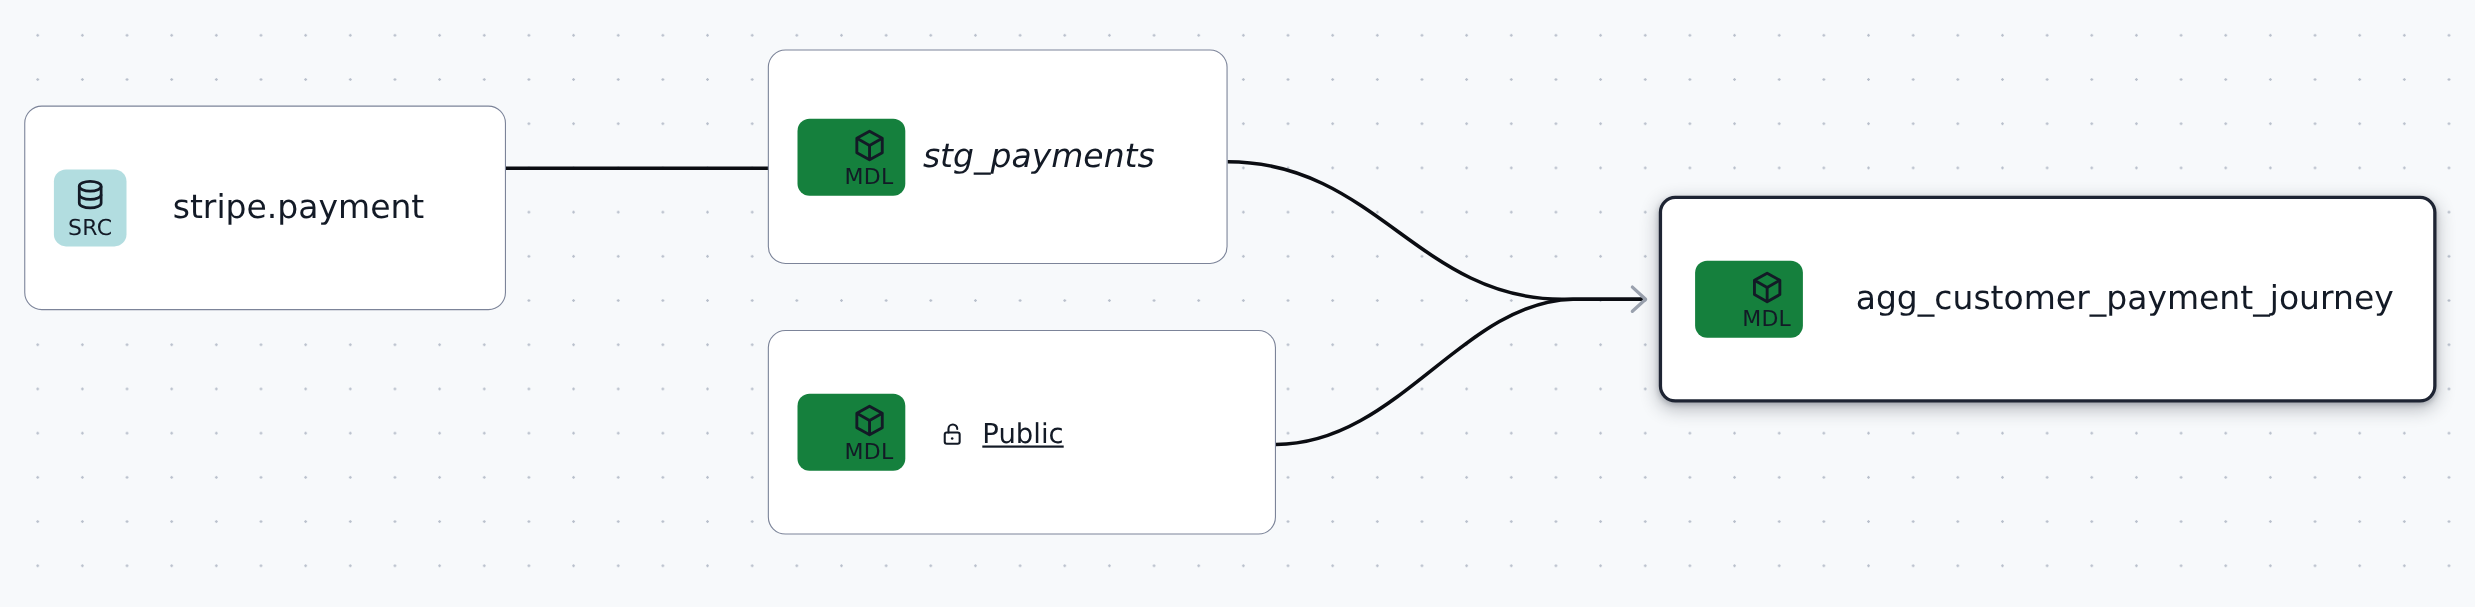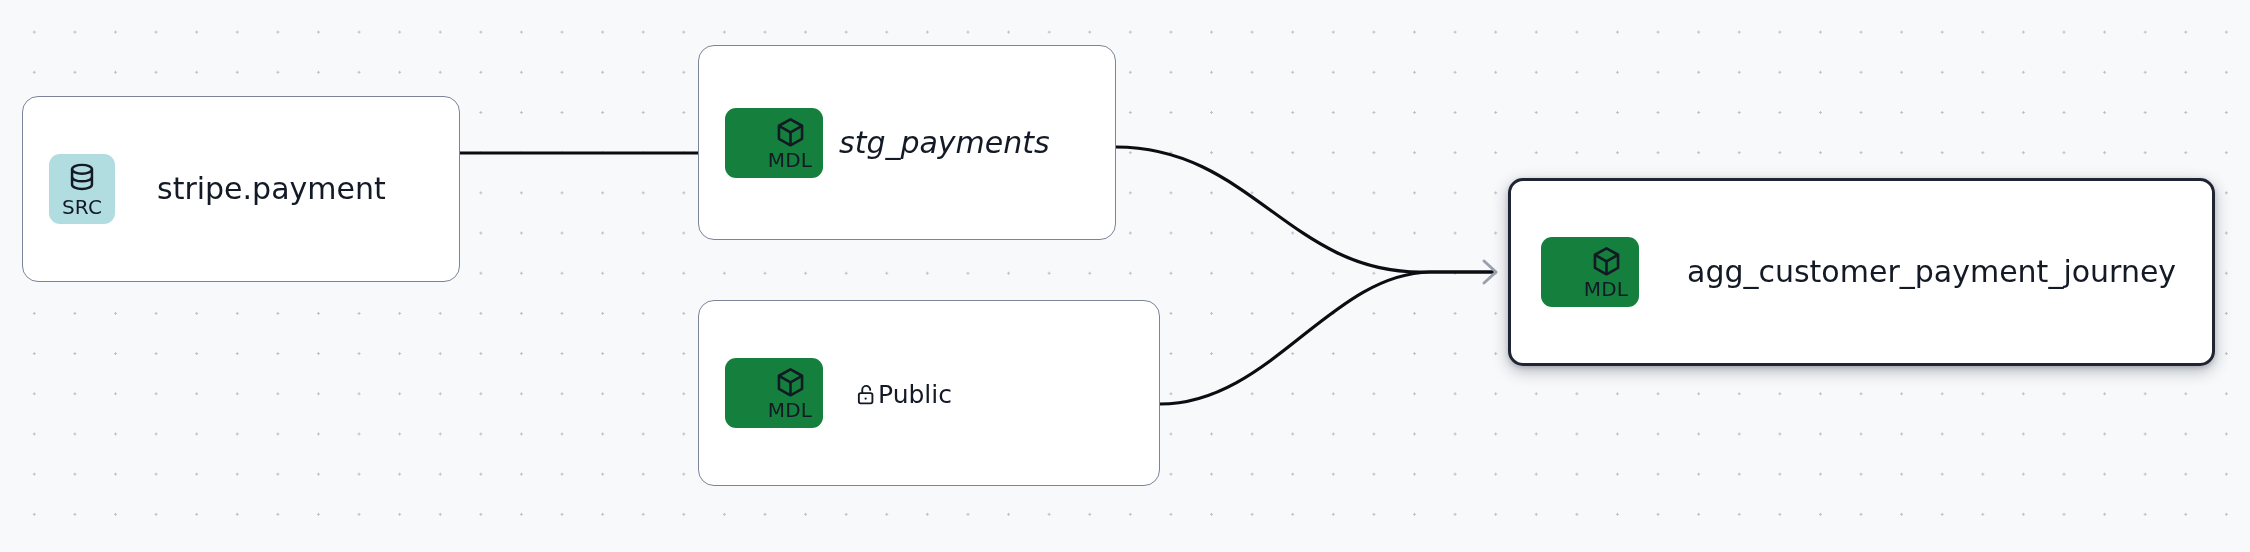--- a/index.html
+++ b/index.html
@@ -49,23 +49,23 @@
     font-family:"DejaVu Sans","Liberation Sans",sans-serif;
   }
 
   .labels{display:flex;flex-direction:column;justify-content:center;}
   .title{
     font-size:30px;line-height:36px;
     color:#131a26;white-space:nowrap;
     font-family:"DejaVu Sans","Liberation Sans",sans-serif;
   }
   .sub{
-    display:flex;align-items:center;gap:1px;
+    display:flex;align-items:center;gap:16px;
     font-size:25px;line-height:31px;color:#131a26;
-    white-space:nowrap;margin-top:2px;
+    white-space:nowrap;margin-top:2px;text-decoration:underline;
   }
   .sub svg{display:block;flex:0 0 auto;}
 </style>
 </head>
 <body>
 
 <div id="canvas">
 
   <svg id="edges" viewBox="0 0 2250 552" xmlns="http://www.w3.org/2000/svg">
     <g fill="none" stroke="#0b0d12" stroke-width="3.2">

